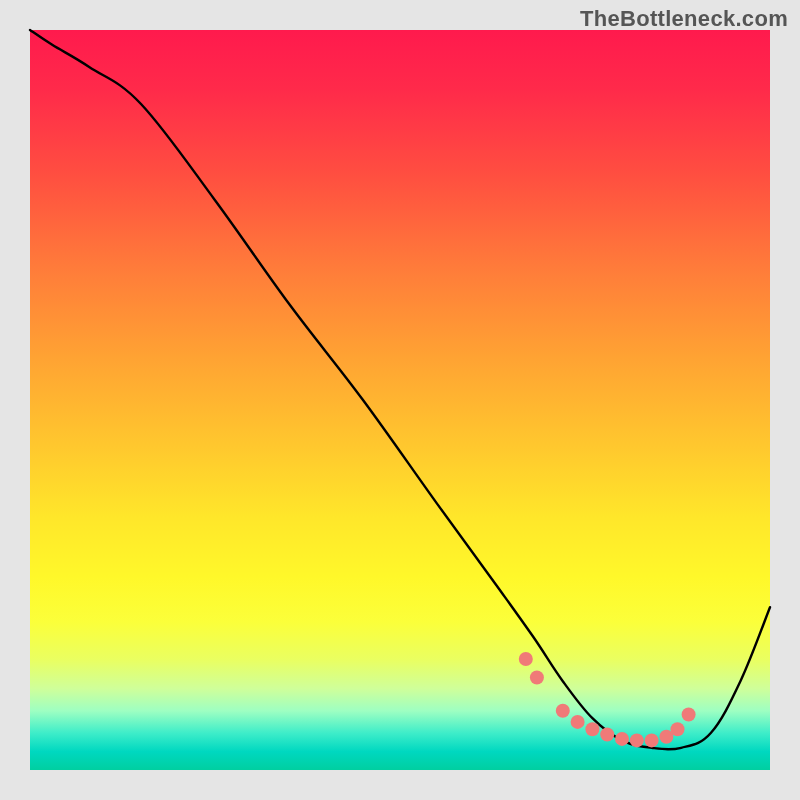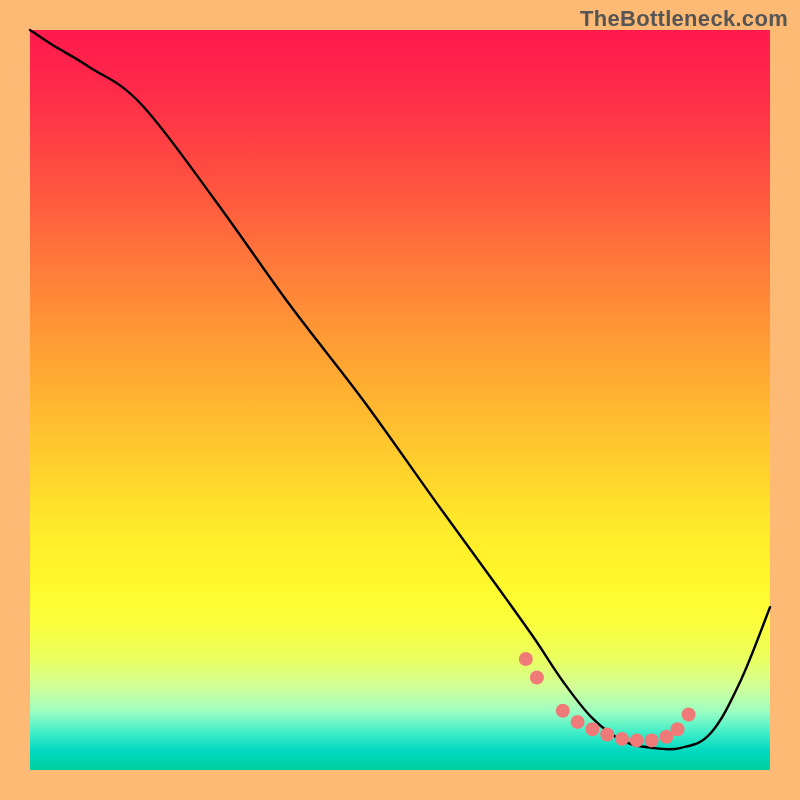--- a/index.html
+++ b/index.html
@@ -10,21 +10,21 @@
     background: #000;
     overflow: hidden;
     font-family: Arial, Helvetica, sans-serif;
   }
   .frame {
     position: absolute;
     left: 0;
     top: 0;
     width: 800px;
     height: 800px;
-    background: #fdba74;
+    background: #e5e5e5;
   }
   .plot {
     position: absolute;
     left: 30px;
     top: 30px;
     width: 740px;
     height: 740px;
     background: linear-gradient(to bottom,
       #ff1a4d 0%,
       #ff2a4a 8%,

